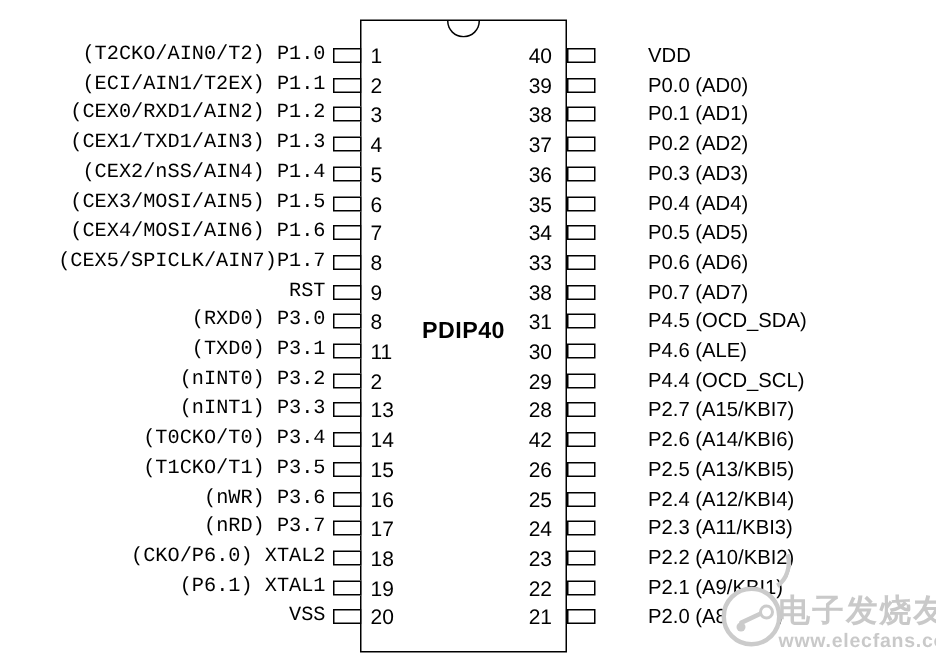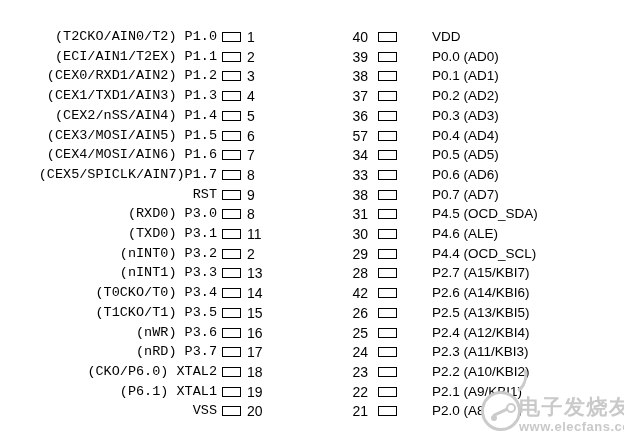--- a/index.html
+++ b/index.html
@@ -71,20 +71,24 @@
     position:absolute;left:519px;top:419px;
     font-size:13px;font-weight:bold;color:#c9c9c9;letter-spacing:0.5px;
     white-space:nowrap;text-shadow:1px 1px 0 #ffffff;
   }
 </style>
 </head>
 <body>
 
 <div class="canvas">
 
+  <div class="chip-body">
+    <div class="notch"></div>
+    <div class="pkg-label">PDIP40</div>
+  </div>
 
   <div class="pin-layer" id="left-pins">
       <div class="pin-row left" style="top: 37px;">
         <span class="plabel">(T2CKO/AIN0/T2) P1.0</span>
         <span class="pbox"></span>
         <span class="pnum">1</span>
       </div>
       <div class="pin-row left" style="top: 56.7px;">
         <span class="plabel">(ECI/AIN1/T2EX) P1.1</span>
         <span class="pbox"></span>
@@ -203,21 +207,21 @@
         <span class="pnum">37</span>
       </div>
       <div class="pin-row right" style="top: 115.8px;">
         <span class="plabel">P0.3 (AD3)</span>
         <span class="pbox"></span>
         <span class="pnum">36</span>
       </div>
       <div class="pin-row right" style="top: 135.5px;">
         <span class="plabel">P0.4 (AD4)</span>
         <span class="pbox"></span>
-        <span class="pnum">57</span>
+        <span class="pnum">35</span>
       </div>
       <div class="pin-row right" style="top: 155.2px;">
         <span class="plabel">P0.5 (AD5)</span>
         <span class="pbox"></span>
         <span class="pnum">34</span>
       </div>
       <div class="pin-row right" style="top: 174.9px;">
         <span class="plabel">P0.6 (AD6)</span>
         <span class="pbox"></span>
         <span class="pnum">33</span>

